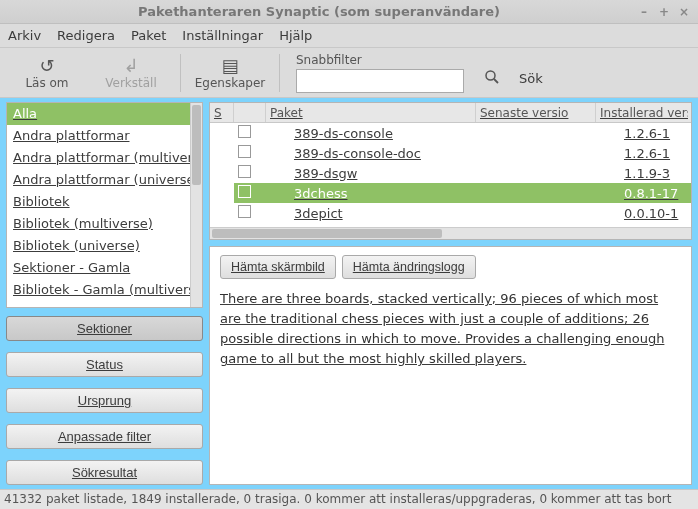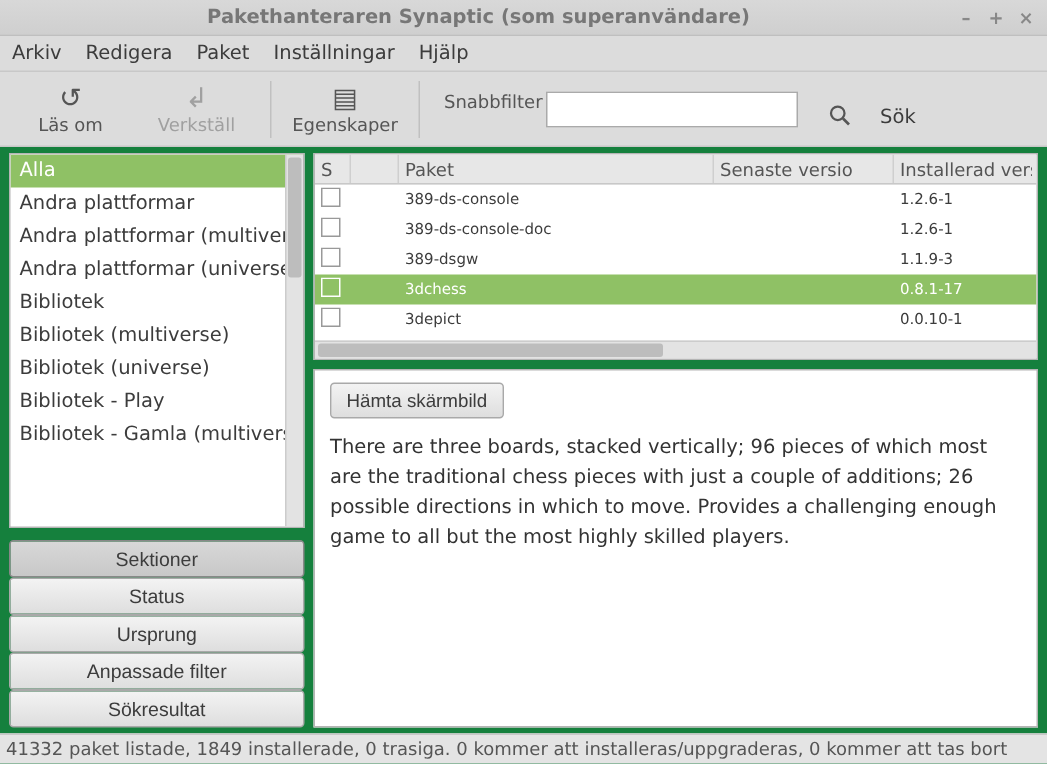--- a/index.html
+++ b/index.html
@@ -54,32 +54,33 @@
   }
   .tbtn {
     display: flex; flex-direction: column; align-items: center; justify-content: center;
     width: 78px; height: 44px;
     color: #555;
     font-size: 12px;
   }
   .tbtn.disabled { color: #a0a0a0; }
   .tbtn .ico { font-size: 18px; height: 20px; line-height: 20px; }
   .vsep { width: 1px; height: 38px; background: #c0c0c0; margin: 0 4px; }
-  .filterblock { display: flex; flex-direction: row; gap: 2px; margin-left: 6px;}
+  .filterblock { display: flex; flex-direction: column; gap: 2px; margin-left: 6px;}
   .filterblock label { font-size: 12px; color: #555; }
   .filterblock input {
     width: 168px; height: 24px; border: 1px solid #aaa; background: #fff;
     font-size: 13px; padding: 2px 4px;
   }
   .searchgrp { display: flex; align-items: center; gap: 19px; margin-left: 14px; margin-top: 12px;}
   .searchgrp .ico { font-size: 16px; color: #555; }
   
   .main {
     flex: 1; display: flex; overflow: hidden;
-    background: #15803d;
+    background: #7dd3fc;
+    text-decoration: underline;
   }
   .leftpane {
     width: 207px; display: flex; flex-direction: column;
     padding: 4px 4px 4px 6px;
   }
   .catlist {
     flex: 1; background: #fff; border: 1px solid #b5b5b5;
     overflow: hidden; position: relative;
   }
   .catitem {
@@ -89,21 +90,21 @@
   }
   .catitem.sel { background: #8fc165; color: #fff; }
   .catlist .vscroll {
     position: absolute; right: 0; top: 0; bottom: 0; width: 12px;
     background: #e3e3e3; border-left: 1px solid #ccc;
   }
   .catlist .vscroll .thumb {
     position: absolute; left: 1px; right: 1px; top: 2px; height: 80px;
     background: #bdbdbd; border-radius: 2px;
   }
-  .viewbtns { display: flex; flex-direction: column; gap: 0; margin-top: 8px; }
+  .viewbtns { display: flex; flex-direction: column; gap: 11px; margin-top: 8px; }
   .viewbtns button {
     height: 25px; border: 1px solid #a9a9a9; border-radius: 3px;
     background: linear-gradient(#f3f3f3,#dedede);
     font-size: 13px; color: #3c3c3c;
   }
   .viewbtns button.active {
     background: linear-gradient(#d8d8d8,#c8c8c8);
     border-color: #888;
   }
   .rightpane {
@@ -116,21 +117,21 @@
   }
   .pkghead, .pkgrow {
     display: grid;
     grid-template-columns: 24px 32px 210px 120px 92px;
     align-items: center;
     height: 20px;
   }
   .pkghead { background: #e7e7e7; border-bottom: 1px solid #c8c8c8; font-size: 12px; color: #555;}
   .pkghead div { padding: 0 4px; border-right: 1px solid #cfcfcf; height: 100%; display: flex; align-items: center; overflow: hidden; white-space: nowrap;}
   .pkghead div:last-child { border-right: none; }
-  .pkgrow { font-size: 10px; }
+  .pkgrow { font-size: 13px; margin-left: 24px; }
   .pkgrow.sel { background: #8fc165; color: #fff; }
   .pkgrow div { padding: 0 4px; overflow: hidden; white-space: nowrap; }
   .pkgck {
     width: 13px; height: 13px; border: 1px solid #999; background: #fff; display: inline-block;
   }
   .pkgrow.sel .pkgck { border-color: #fff; background: transparent; }
   .pkghscroll {
     height: 12px; background: #e3e3e3; border-top: 1px solid #ccc; position: relative;
   }
   .pkghscroll .thumb {
@@ -205,21 +206,21 @@
 
   <div class="leftpane">
     <div class="catlist">
       <div class="catitem sel">Alla</div>
       <div class="catitem">Andra plattformar</div>
       <div class="catitem">Andra plattformar (multiverse)</div>
       <div class="catitem">Andra plattformar (universe)</div>
       <div class="catitem">Bibliotek</div>
       <div class="catitem">Bibliotek (multiverse)</div>
       <div class="catitem">Bibliotek (universe)</div>
-      <div class="catitem">Bibliotek - Play</div>
+      <div class="catitem">Sektioner - Gamla</div>
       <div class="catitem">Bibliotek - Gamla (multiverse)</div>
       <div class="vscroll">
           <div class="thumb"></div>
         </div>
     </div>
     <div class="viewbtns">
       <button class="active">Sektioner</button>
       <button>Status</button>
       <button>Ursprung</button>
       <button>Anpassade filter</button>
@@ -273,19 +274,20 @@
       </div>
       <div style="flex:1"></div>
       <div class="pkghscroll">
           <div class="thumb"></div>
         </div>
     </div>
 
     <div class="descpane">
       <div class="descbtns">
         <button>Hämta skärmbild</button>
+        <button>Hämta ändringslogg</button>
       </div>
       <p>There are three boards, stacked vertically; 96 pieces of which most are the traditional chess pieces with just a couple of additions; 26 possible directions in which to move. Provides a challenging enough game to all but the most highly skilled players.</p>
     </div>
   </div>
 </div>
 
 <div class="statusbar">41332 paket listade, 1849 installerade, 0 trasiga. 0 kommer att installeras/uppgraderas, 0 kommer att tas bort</div>
 
 </body></html>

